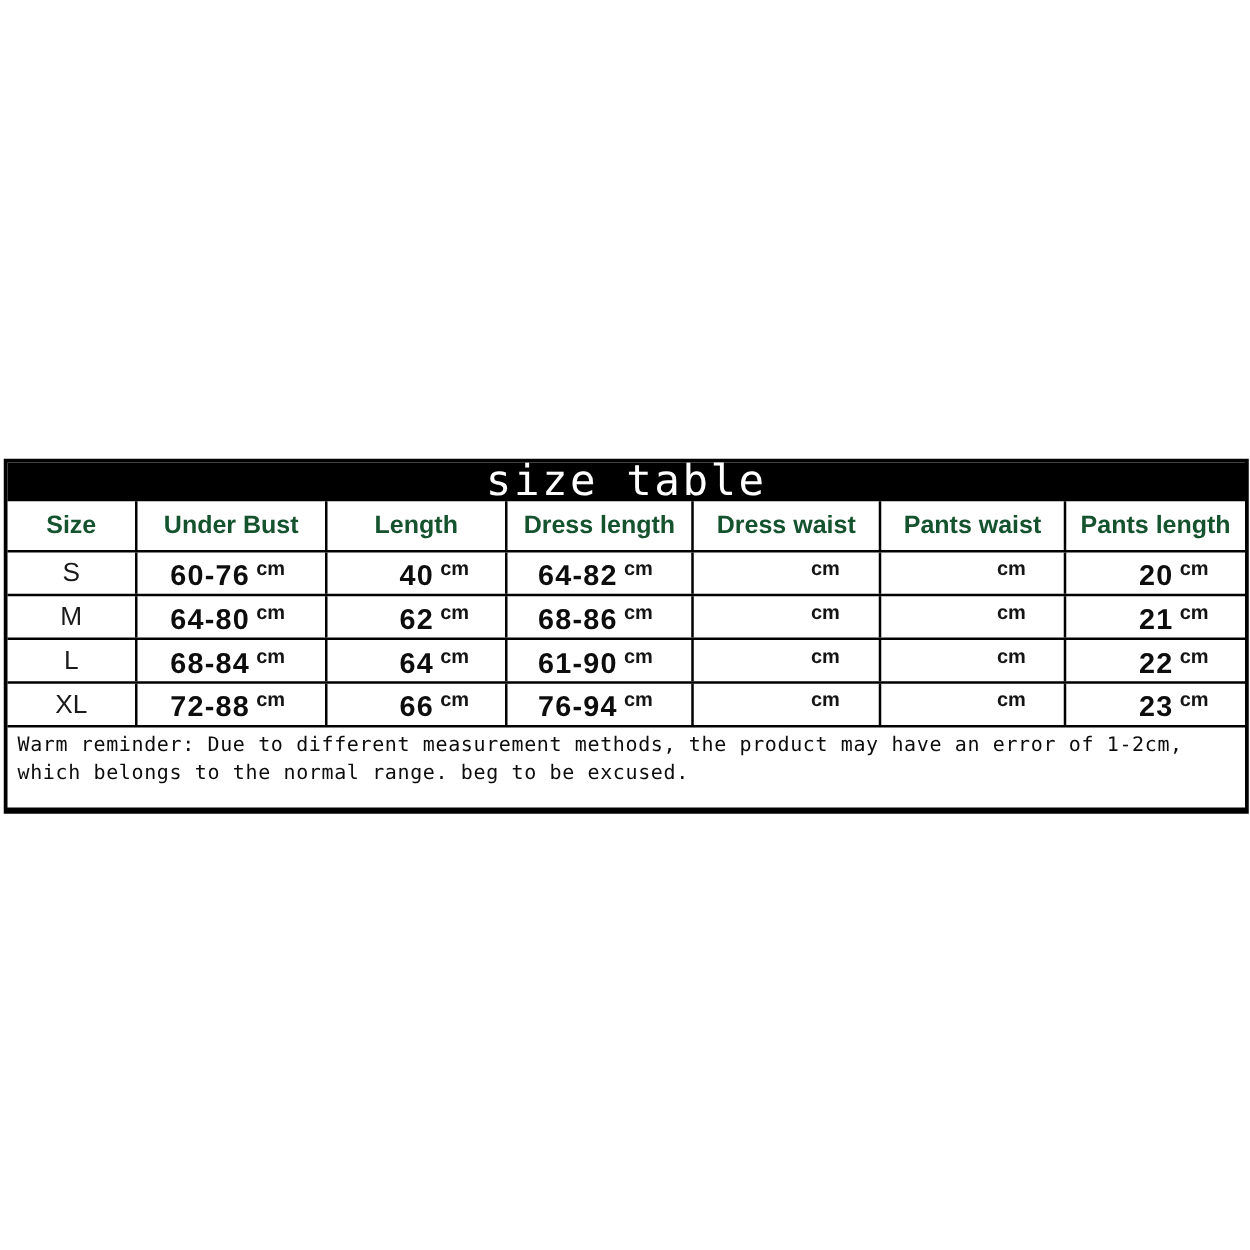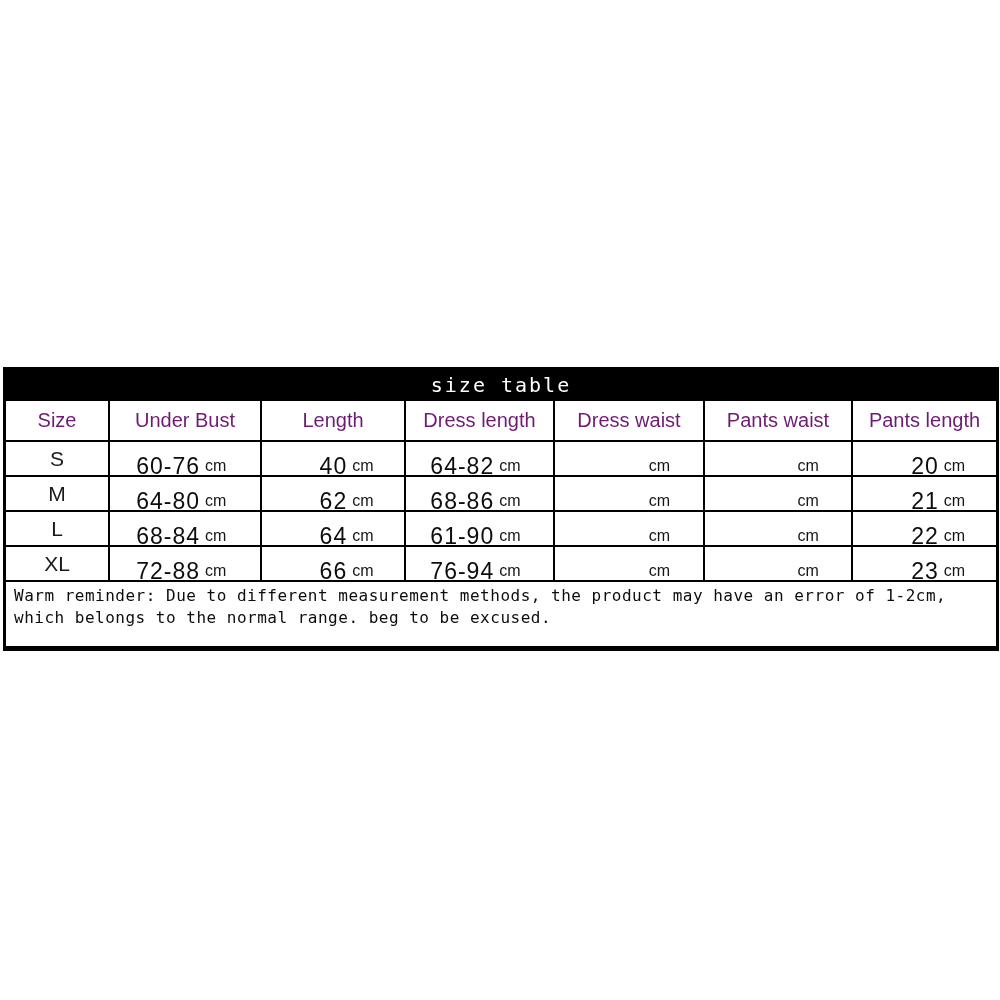--- a/index.html
+++ b/index.html
@@ -2,32 +2,32 @@
 <html><head>
 <meta charset="utf-8">
 <style>
   html,body{margin:0;padding:0;background:#ffffff;}
   .canvas{position:relative;width:1000px;height:1000px;background:#ffffff;overflow:hidden;
           font-family:"Liberation Sans", sans-serif;color:#111;}
   .size-chart{position:absolute;left:3px;top:367px;width:990px;
               border:3px solid #000;border-bottom-width:5px;background:#fff;}
   .title-bar{height:31px;background:#000;display:flex;align-items:center;justify-content:center;}
   .title-bar .title{color:#fff;font-family:"DejaVu Sans Mono", monospace;
-                    font-size:20px;letter-spacing:2px;line-height:31px;}
+                    font-size:34px;letter-spacing:2px;line-height:31px;}
   .grid-row{display:grid;grid-template-columns:104px 152px 144px 149px 150px 148px 1fr;
             border-bottom:2px solid #000;box-sizing:border-box;}
   .grid-row > div{border-right:2px solid #000;box-sizing:border-box;overflow:hidden;}
   .grid-row > div:last-child{border-right:none;}
   .header-row{height:41px;}
   .header-row > div{display:flex;align-items:center;justify-content:center;
-                    font-size:20px;color:#701a75;}
+                    font-size:20px;color:#14532d;font-weight:bold;}
   .data-row{height:35px;}
   .size-cell{display:flex;align-items:center;justify-content:center;
              font-size:21px;color:#1a1a1a;}
-  .val-cell{display:flex;align-items:center;padding-top:15px;}
+  .val-cell{display:flex;align-items:flex-start;padding-top:5px;font-weight:bold;}
   .val-cell .val{flex:0 0 60%;text-align:right;font-size:23px;color:#0d0d0d;
                  letter-spacing:1px;white-space:nowrap;}
   .val-cell .unit{margin-left:5px;font-size:16px;color:#151515;}
   .reminder{min-height:41px;padding:3px 8px 17px 8px;
             font-family:"DejaVu Sans Mono", monospace;font-size:16px;
             line-height:22px;color:#0d0d0d;letter-spacing:0.5px;}
   .reminder div{white-space:nowrap;}
 </style>
 </head>
 <body>

